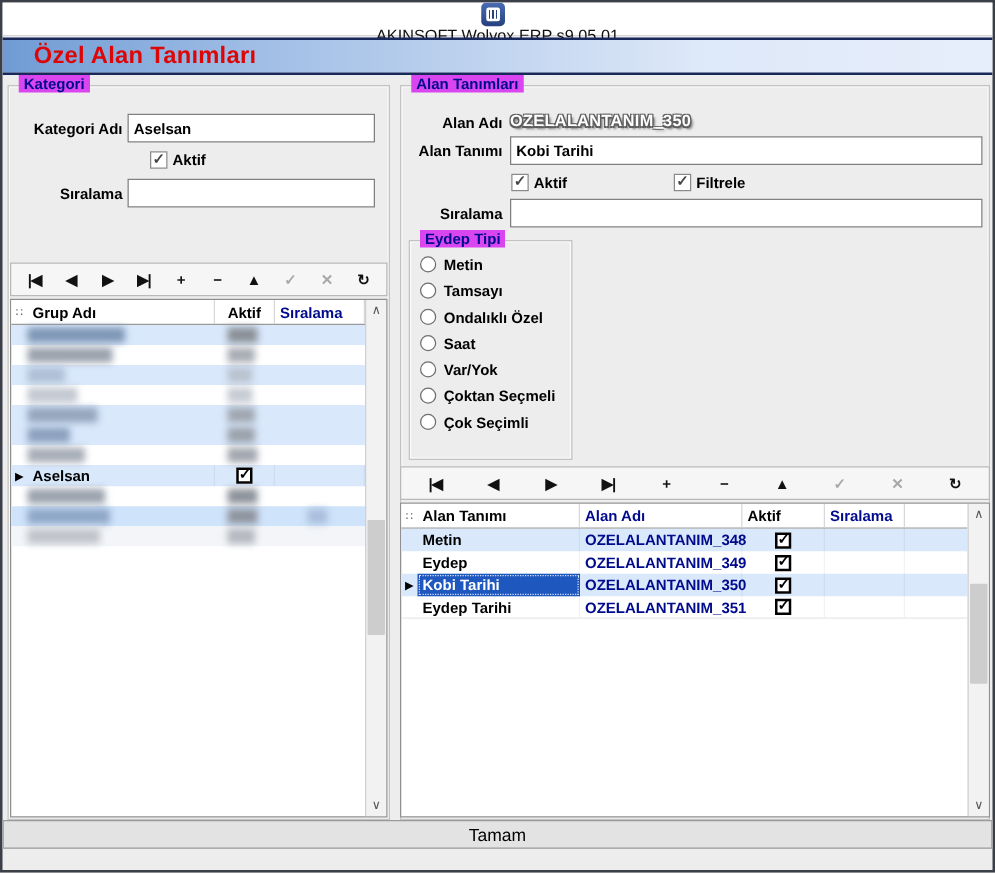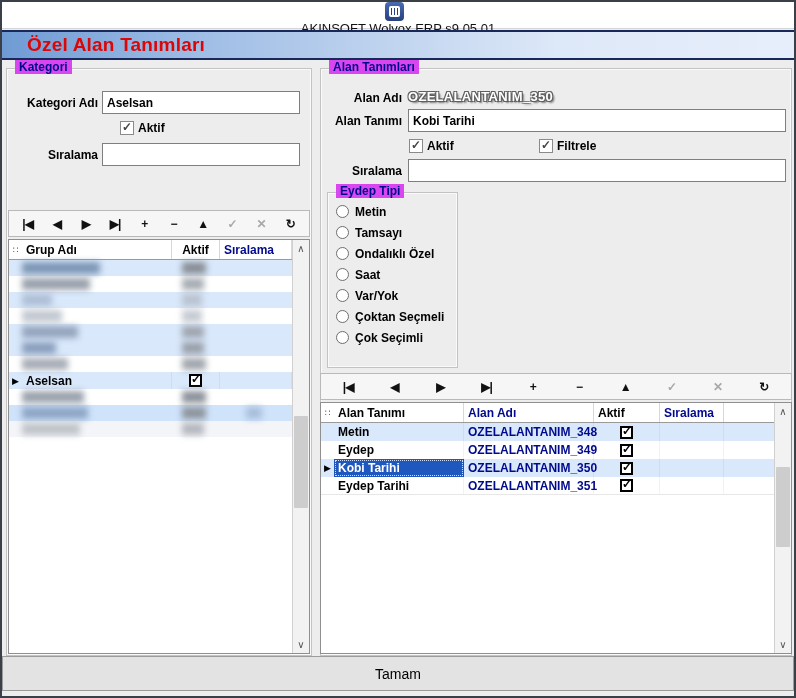--- a/index.html
+++ b/index.html
@@ -63,21 +63,21 @@
   
   .vscroll{position:absolute;top:0;right:0;width:17px;background:#f2f2f2;border-left:1px solid #d0d0d0;}
   .sb-btn{position:absolute;left:0;width:16px;height:17px;font-size:10px;color:#555;text-align:center;line-height:17px;}
   .sb-thumb{position:absolute;left:1px;width:14px;background:#cdcdcd;border-radius:1px;}
 
   
   .emboss{position:absolute;font-size:13px;font-weight:bold;color:#fff;letter-spacing:.3px;
     text-shadow:-1px -1px 0 #5f5f5f,1px -1px 0 #5f5f5f,-1px 1px 0 #5f5f5f,1px 1px 0 #5f5f5f,2px 2px 2px rgba(0,0,0,.55);}
 
   
-  .tamam{position:absolute;left:0;top:654px;width:792px;height:35px;background:#e3e3e3;border:1px solid #9b9b9b;display:flex;align-items:center;justify-content:center;font-size:14px;color:#000;}
+  .tamam{position:absolute;left:0;top:654px;width:792px;height:23px;background:#e3e3e3;border:1px solid #9b9b9b;display:flex;align-items:center;justify-content:center;font-size:14px;color:#000;}
 </style>
 </head>
 <body>
 
 <div class="window">
 
   <div class="titlebar">
     <div class="appicon"></div>
     <div class="titletext">AKINSOFT Wolvox ERP s9.05.01</div>
     <div class="closebtn">✕</div>

